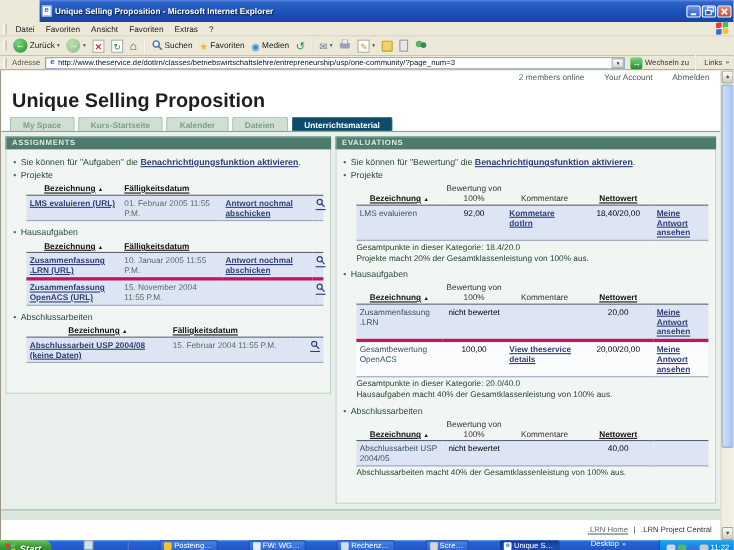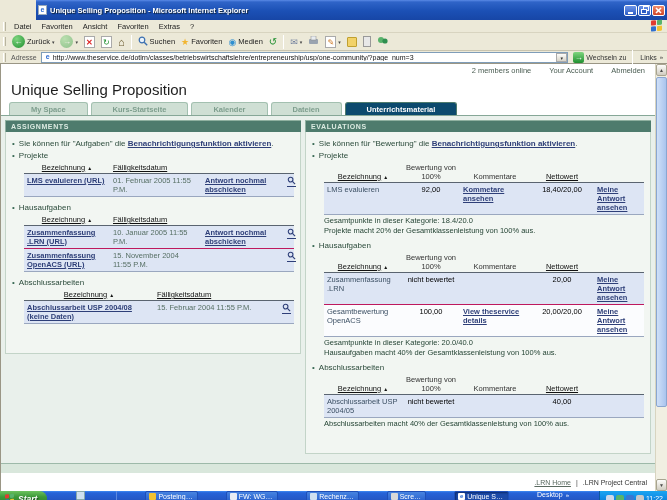--- a/index.html
+++ b/index.html
@@ -48,45 +48,45 @@
   .gobtn { display:flex; align-items:center; gap:2px; padding:0 3px; color:#333; }
   .gosq { width:11px; height:11px; border-radius:2px; background:linear-gradient(180deg,#7fd57f,#1f8f2f);
     color:#fff; font-size:8px; line-height:11px; text-align:center; }
   .linkslbl { padding:0 4px; color:#333; display:flex; gap:3px; align-items:center; }
 
   
   .viewport { position:relative; height:427px; background:#fff; border-left:1px solid #9a9685; overflow:hidden; }
   .pagecol { position:absolute; left:0; top:0; right:12px; bottom:0; display:flex; flex-direction:column; }
   .userbar { height:13px; display:flex; justify-content:flex-end; gap:18px; align-items:center;
     padding-right:10px; font-size:7.5px; color:#4a5d52; background:#fff; }
-  .pagetitle { font-size:15px; color:#1e1e1e; padding:4px 0 2px 10px; background:#fff; }
+  .pagetitle { font-size:18px; color:#1e1e1e; padding:4px 0 2px 10px; background:#fff;font-weight:bold; }
   .tabs { display:flex; gap:3px; padding-left:8px; align-items:flex-end; height:15px; background:#fff; }
   .tab { font-size:7.5px; font-weight:bold; color:#7e9e8e; background:#cfdfd4; border:1px solid #a3c0b0;
-    border-bottom:none; border-radius:3px 3px 0 0; padding:2px 21px 1px; }
+    border-bottom:none; border-radius:3px 3px 0 0; padding:2px 11px 1px; }
   .tab.active { background:#0c4a6e; color:#fff; border-color:#4e7b6d; }
   .contentzone { flex:1; background:#e9f0eb; border-top:1px solid #86a797; display:flex; gap:4px; padding:4px; }
   .colL { width:296px; }
   .colR { flex:1; }
   .portlet-header { background:#4e7b6d; color:#dcebe2; font-size:7px; font-weight:bold; letter-spacing:.6px;
     padding:2px 5px; border-top:1px solid #8fb0a0; border-left:1px solid #8fb0a0; }
   .portlet-body { background:#f2f6f2; border:1px solid #c3d4c8; border-top:none; padding:4px 6px; }
   .colL .portlet-body { min-height:222px; }
   .colR .portlet-body { min-height:322px; }
   .bline { font-size:8px; color:#2a4a3a; margin:3px 0 2px; }
   .bullet { color:#3a6a55; margin-right:4px; font-size:8px; }
   .lnk { color:#2e3f78; text-decoration:underline; cursor:pointer; }
   .b { font-weight:bold; }
   .section { margin-left:12px; margin-bottom:6px; }
   table { border-collapse:collapse; width:100%; font-size:7.5px; table-layout:fixed; }
   th { font-size:7.5px; padding:1px 3px; border-bottom:1px solid #5a6470; text-align:center; vertical-align:bottom; }
-  .thlink { font-weight:normal; color:#111; text-decoration:underline; }
+  .thlink { font-weight:bold; color:#111; text-decoration:underline; }
   .thplain { font-weight:normal; color:#333; }
   .sortarrow { font-size:5px; color:#111; }
   td { padding:2px 3px; vertical-align:top; line-height:1.2; word-wrap:break-word; }
-  tr.rb { background:#dde5f4; border-bottom:1px solid #be185d; }
+  tr.rb { background:#dde5f4; border-bottom:3px solid #be185d; }
   tr.rw { background:#fbfcfe; border-bottom:1px solid #fff; }
   tbody tr:last-child { border-bottom:1px solid #9aa7bf; }
   .datec { color:#566f64; }
   .namec { color:#3c5064; }
   .ctr { text-align:center; }
   .zl { border-bottom:1px solid #2e3f78; display:inline-block; line-height:0; padding-bottom:1px; }
   .summary { font-size:7.5px; color:#1f3f2f; margin:1px 0; }
   .grand { font-size:8px; color:#1f3f2f; margin-top:10px; }
   .band { height:10px; background:#d9e7dc; border-top:1px solid #9db9a9; }
   .pagefooter { height:18px; background:#fff; display:flex; justify-content:flex-end; align-items:center;
@@ -410,21 +410,21 @@
                     <th class="thplain">Bewertung von 100%</th>
                     <th class="thplain">Kommentare</th>
                     <th><span class="thlink">Nettowert</span></th>
                     <th></th>
                   </tr>
                     </thead>
                   <tbody>
                     <tr class="rb">
                       <td class="namec">LMS evaluieren</td>
                       <td class="ctr">92,00</td>
-                      <td><a class="lnk b">Kommetare ansehen</a></td>
+                      <td><a class="lnk b">Kommetare dotlrn</a></td>
                       <td class="ctr">18,40/20,00</td>
                       <td><a class="lnk b">Meine Antwort ansehen</a></td>
                     </tr>
                   </tbody>
                 </table>
                 <div class="summary">Gesamtpunkte in dieser Kategorie: 18.4/20.0</div>
                 <div class="summary">Projekte macht 20% der Gesamtklassenleistung von 100% aus.</div>
               </div>
 
               <div class="bline"><span class="bullet">•</span><span>Hausaufgaben</span></div>

